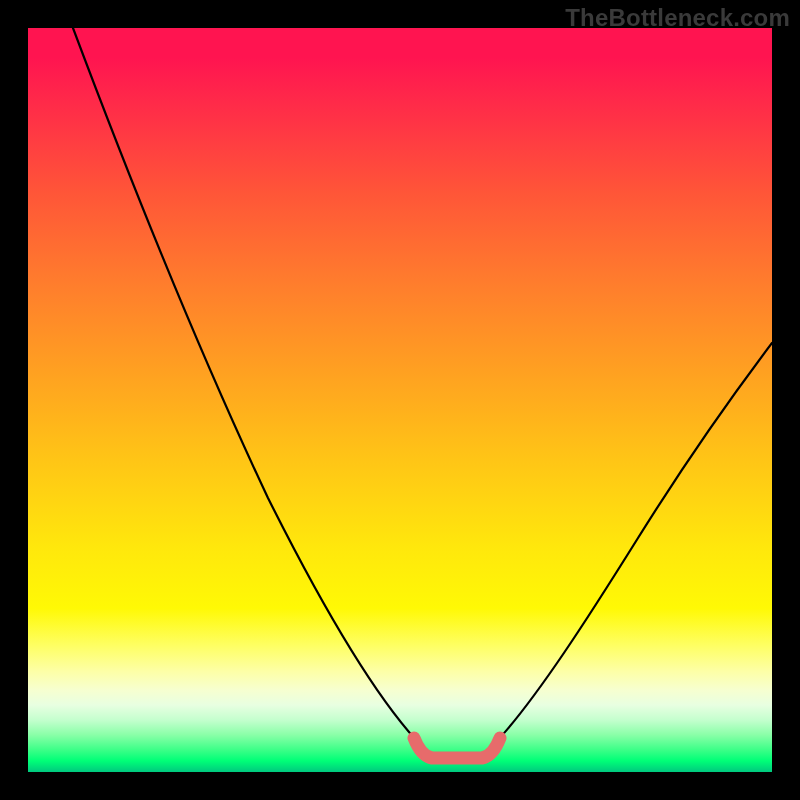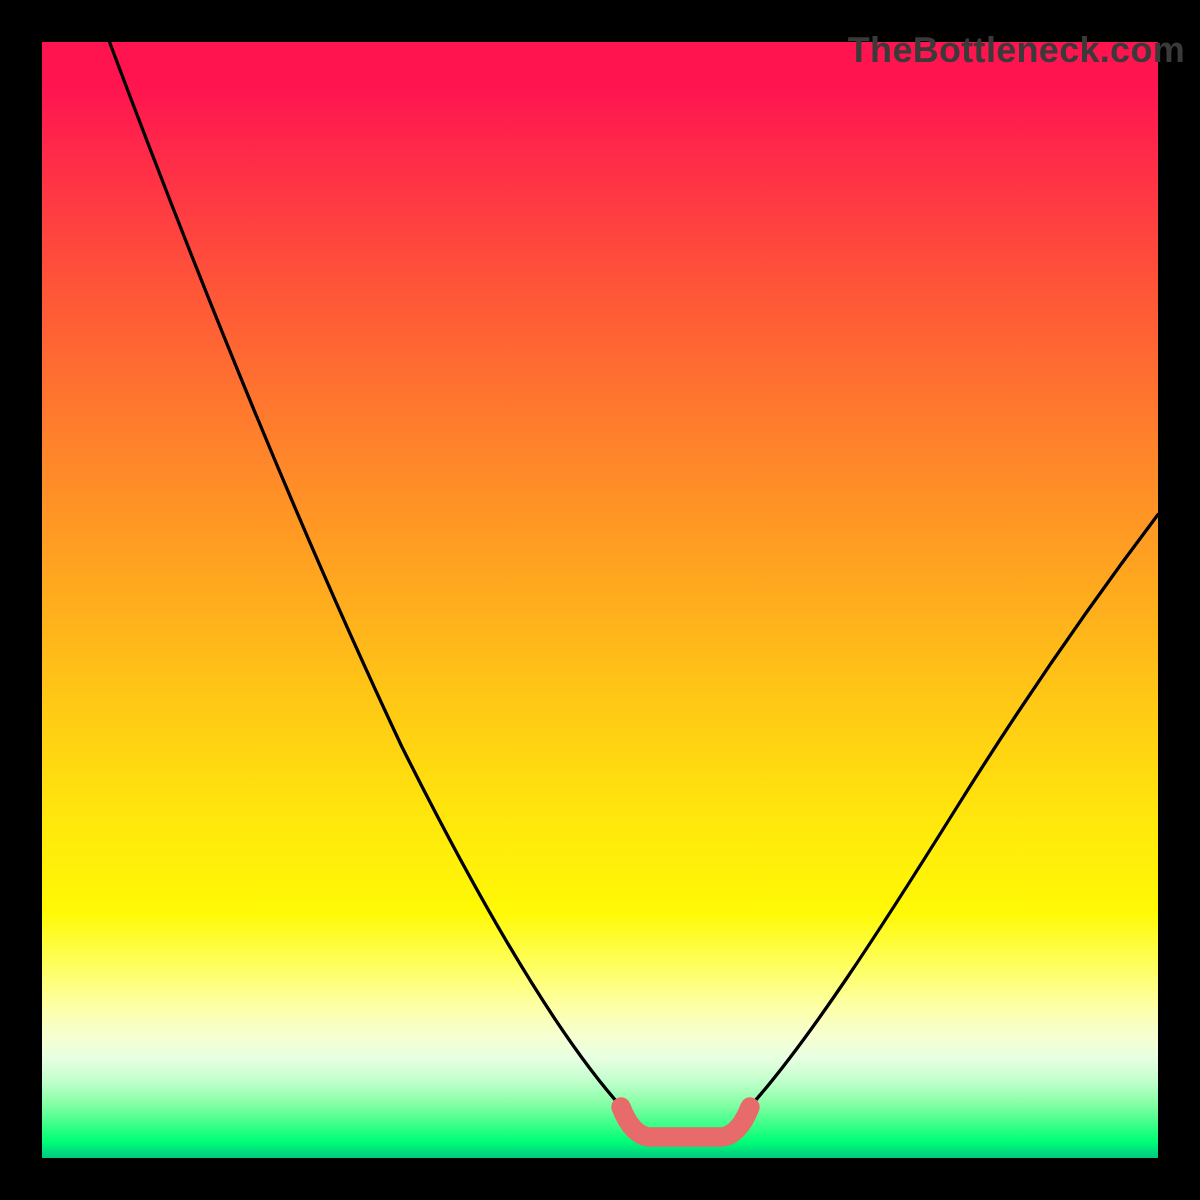--- a/index.html
+++ b/index.html
@@ -12,21 +12,21 @@
     font-family: Arial, Helvetica, sans-serif;
   }
   .frame {
     position: relative;
     width: 800px;
     height: 800px;
     background: #000;
   }
   .watermark {
     position: absolute;
-    top: 20px;
+    top: 4px;
     right: 10px;
     color: #3a3a3a;
     font-size: 24px;
     font-weight: 600;
     letter-spacing: 0.2px;
     z-index: 50;
   }
   .plot-area {
     position: absolute;
     left: 28px;

